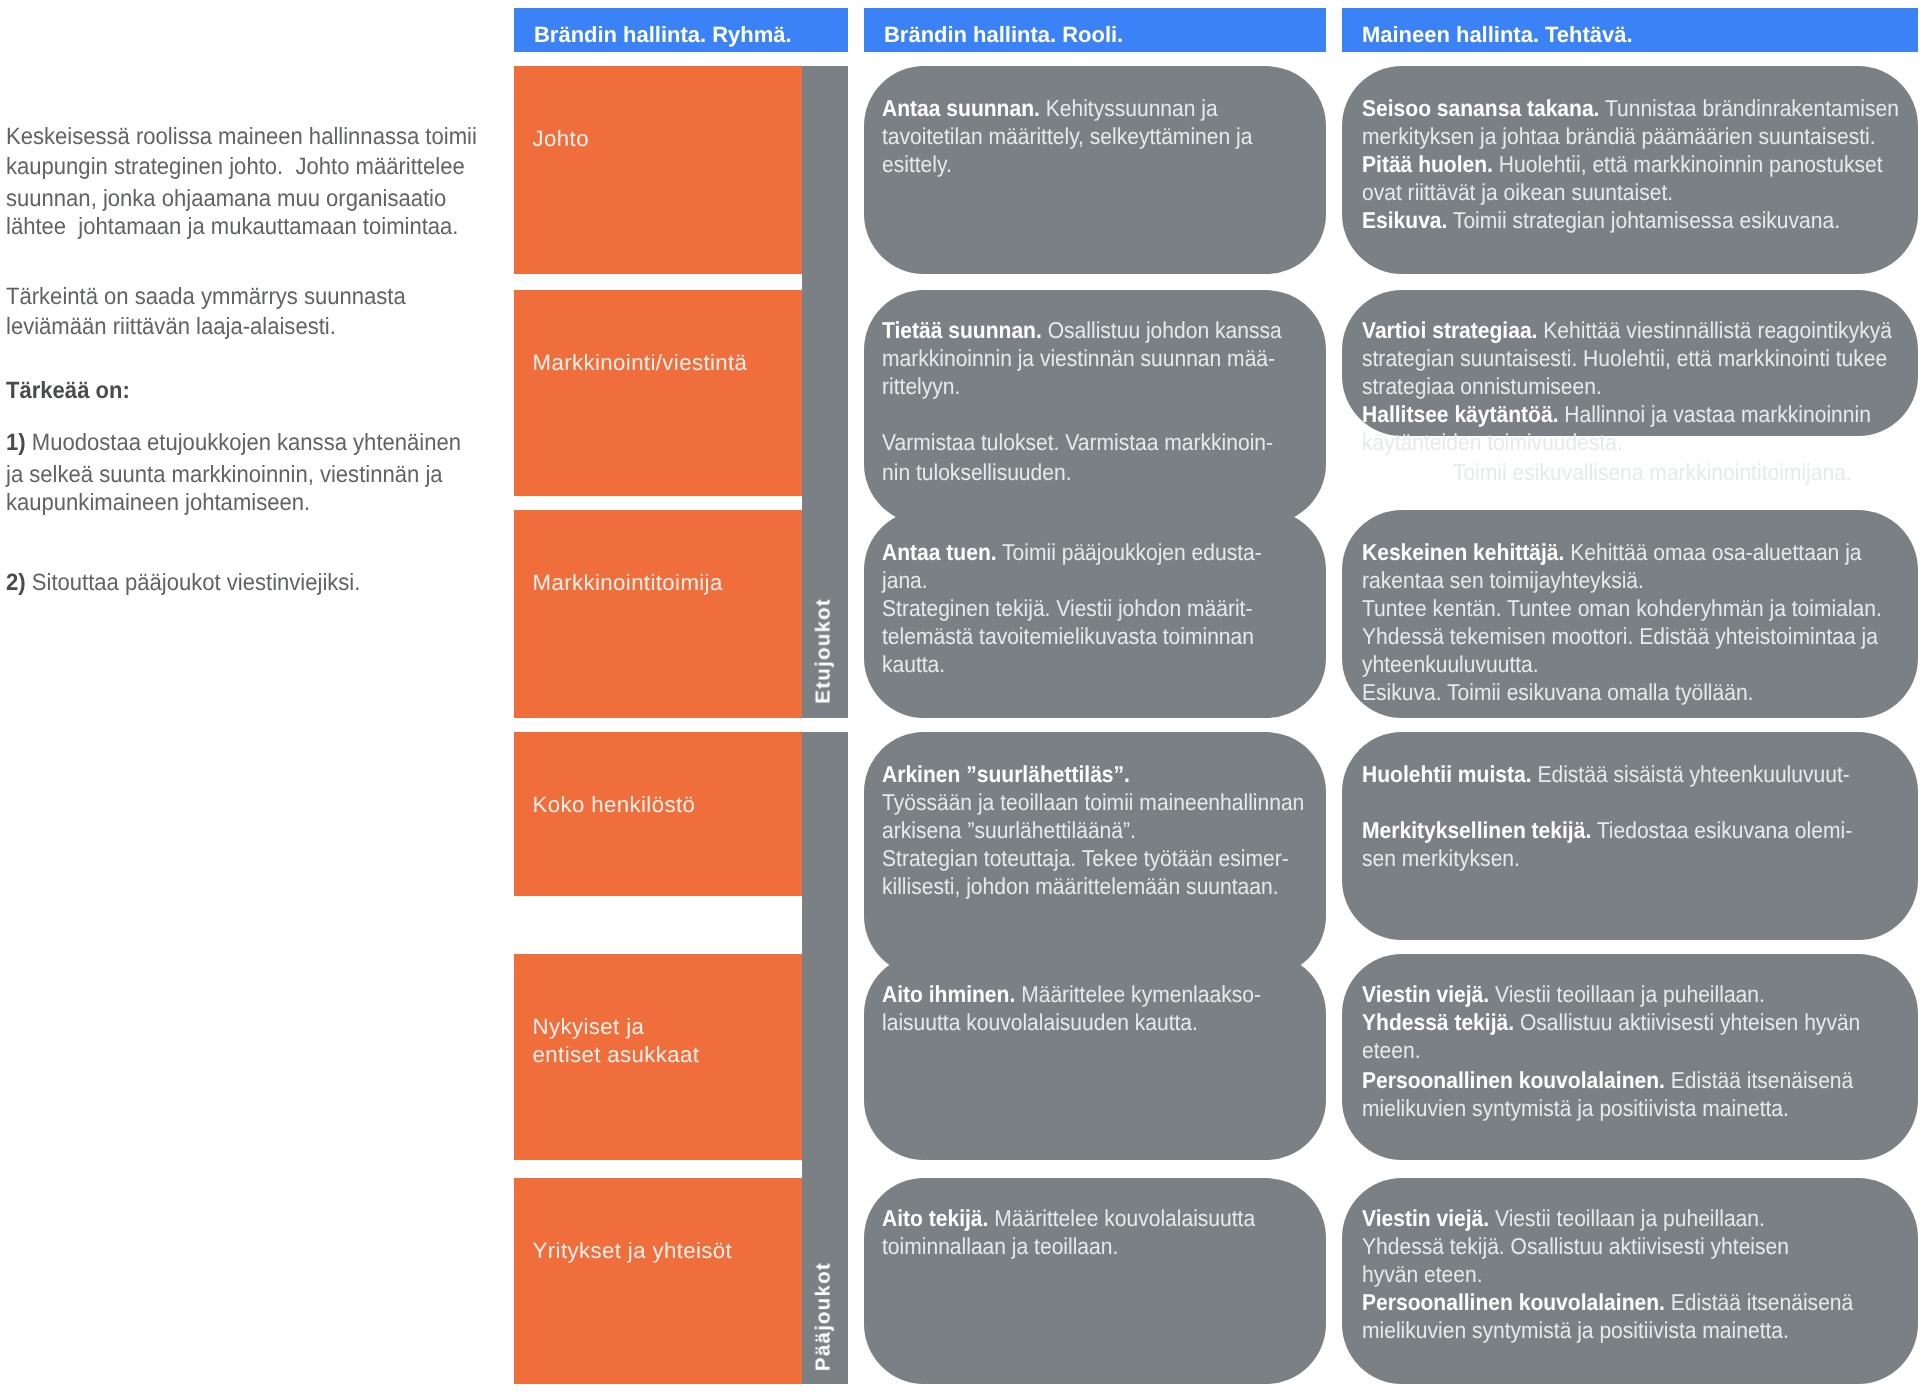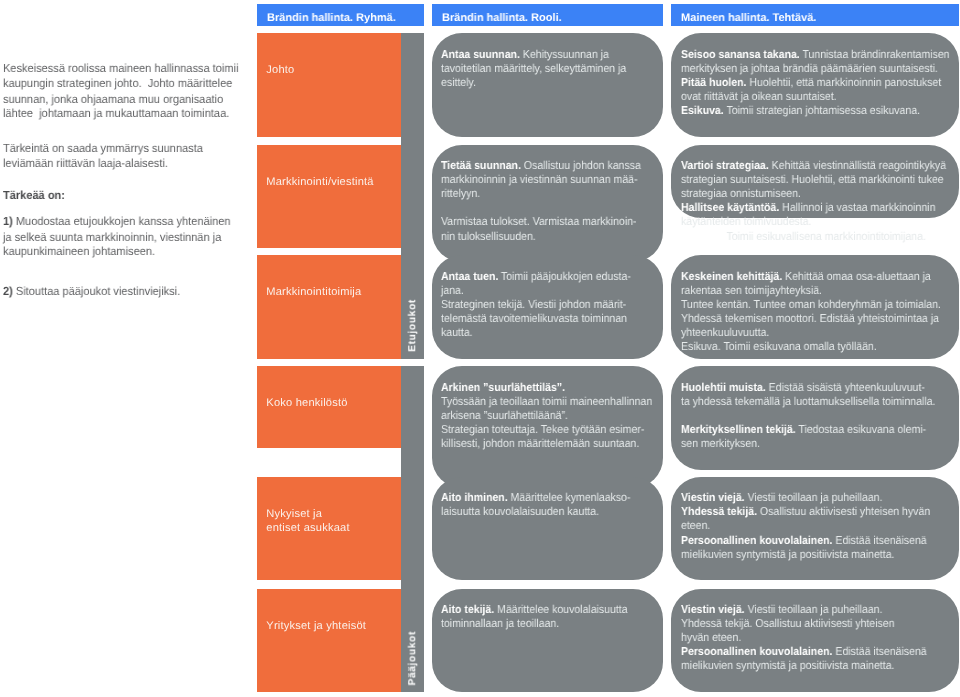--- a/index.html
+++ b/index.html
@@ -161,21 +161,20 @@
         <span class="ln"><i><b>Arkinen ”suurlähettiläs”.</b></i></span>
         <span class="ln"><i>Työssään ja teoillaan toimii maineenhallinnan</i></span>
         <span class="ln"><i>arkisena ”suurlähettiläänä”.</i></span>
         <span class="ln"><i>Strategian toteuttaja. Tekee työtään esimer-</i></span>
         <span class="ln"><i>killisesti, johdon määrittelemään suuntaan.</i></span>
       </div>
   </div>
   <div class="gcell c3" style="top:366.3px;height:103.4px">
     <div class="body">
         <span class="ln"><i><b>Huolehtii muista.</b> Edistää sisäistä yhteenkuuluvuut-</i></span>
-        <span class="ln"><i>ta yhdessä tekemällä ja luottamuksellisella toiminnalla.</i></span>
         <span class="ln"></span>
         <span class="ln"><i><b>Merkityksellinen tekijä.</b> Tiedostaa esikuvana olemi-</i></span>
         <span class="ln"><i>sen merkityksen.</i></span>
       </div>
   </div>
   <div class="ocell" style="top:477.0px;height:103.4px">
     <div class="lbl">Nykyiset ja<br>entiset asukkaat</div>
   </div>
   <div class="gcell c2" style="top:477.0px;height:103.4px">
     <div class="body">

